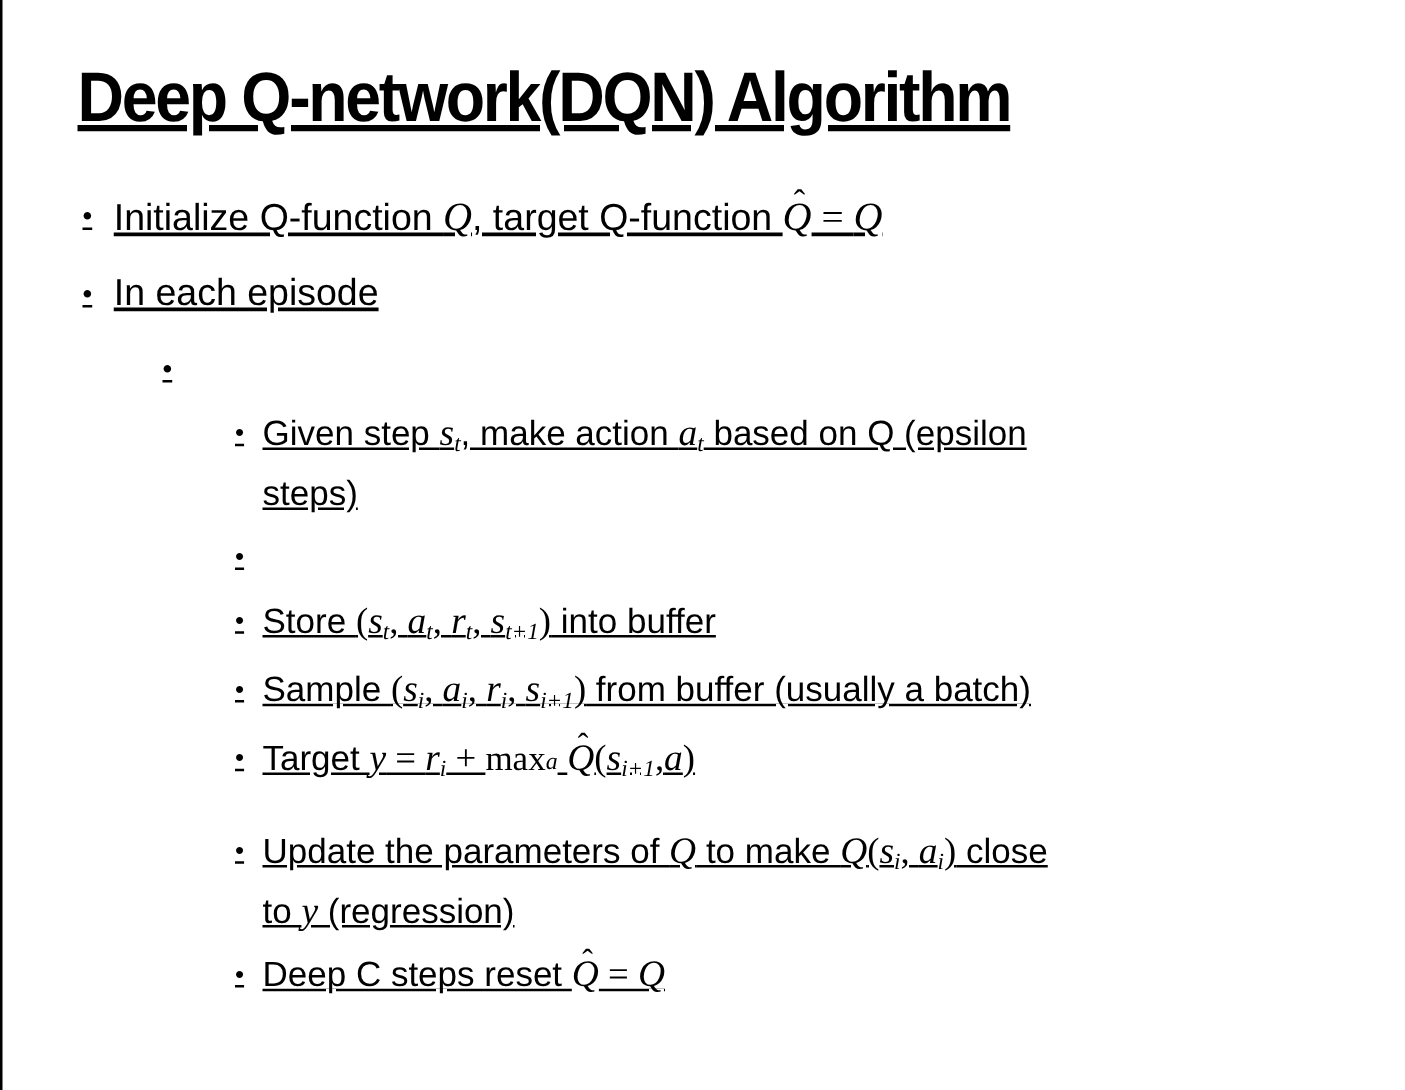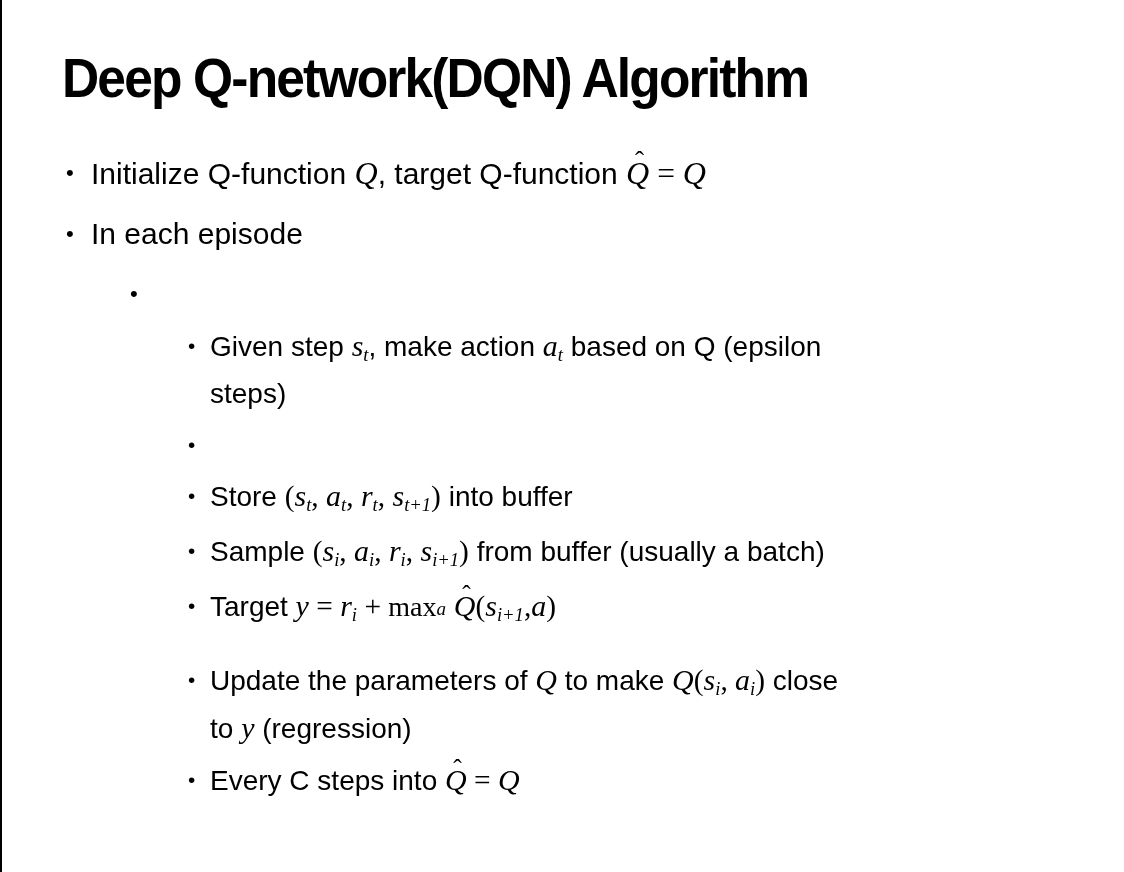--- a/index.html
+++ b/index.html
@@ -6,20 +6,21 @@
   .slide {
     position: relative;
     width: 1124px;
     height: 872px;
     background: #ffffff;
     border-left: 2px solid #000000;
     box-sizing: border-box;
     overflow: hidden;
     color: #000000;
     font-family: "Liberation Sans", sans-serif;
+    text-decoration: underline;
   }
   .title {
     margin: 48px 0 0 60px;
     font-size: 56px;
     font-weight: bold;
     letter-spacing: -2px;
     line-height: 1.08;
     white-space: nowrap;
     transform: scaleX(0.92);
     transform-origin: left center;
@@ -138,17 +139,17 @@
       <div class="item lvl3">
         <span class="marker">•</span>
         <div class="content">
           <div class="line"><span class="seg-t">Update the parameters of </span><span class="seg-m">Q</span><span class="seg-t"> to make </span><span class="seg-m">Q</span><span class="seg-o">(</span><span class="seg-m"><span>s</span><span class="seg-sub">i</span></span><span class="seg-o">, </span><span class="seg-m"><span>a</span><span class="seg-sub">i</span></span><span class="seg-o">)</span><span class="seg-t"> close</span></div>
           <div class="line cont"><span class="seg-t">to </span><span class="seg-m">y</span><span class="seg-t"> (regression)</span></div>
         </div>
       </div>
       <div class="item lvl3">
         <span class="marker">•</span>
         <div class="content">
-          <div class="line"><span class="seg-t">Every C steps into </span><span class="seg-m mhat">Q</span><span class="seg-o"> = </span><span class="seg-m">Q</span></div>
+          <div class="line"><span class="seg-t">Deep C steps reset </span><span class="seg-m mhat">Q</span><span class="seg-o"> = </span><span class="seg-m">Q</span></div>
         </div>
       </div>
     </div>
 </div>
 
 </body></html>

